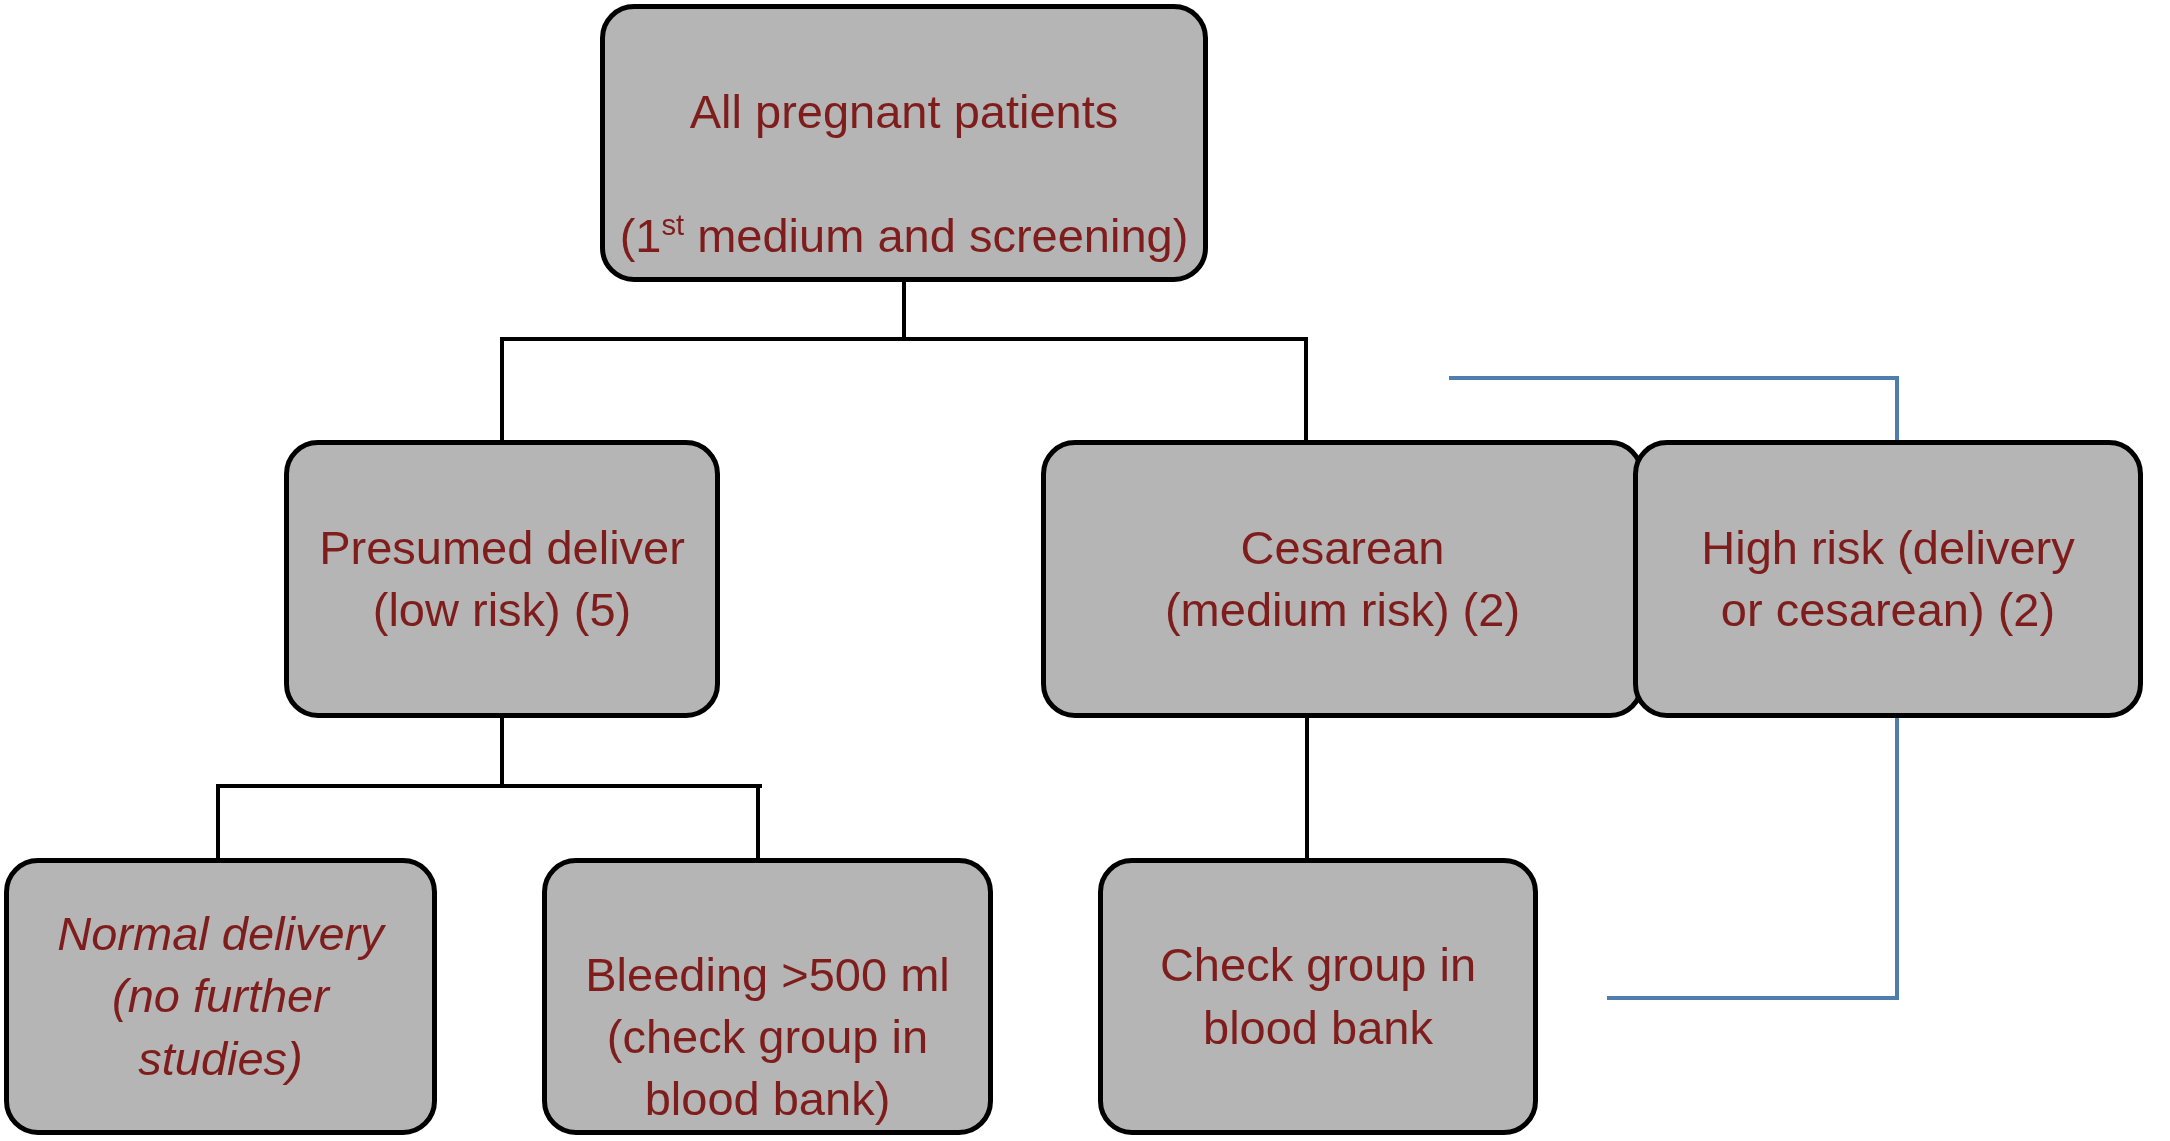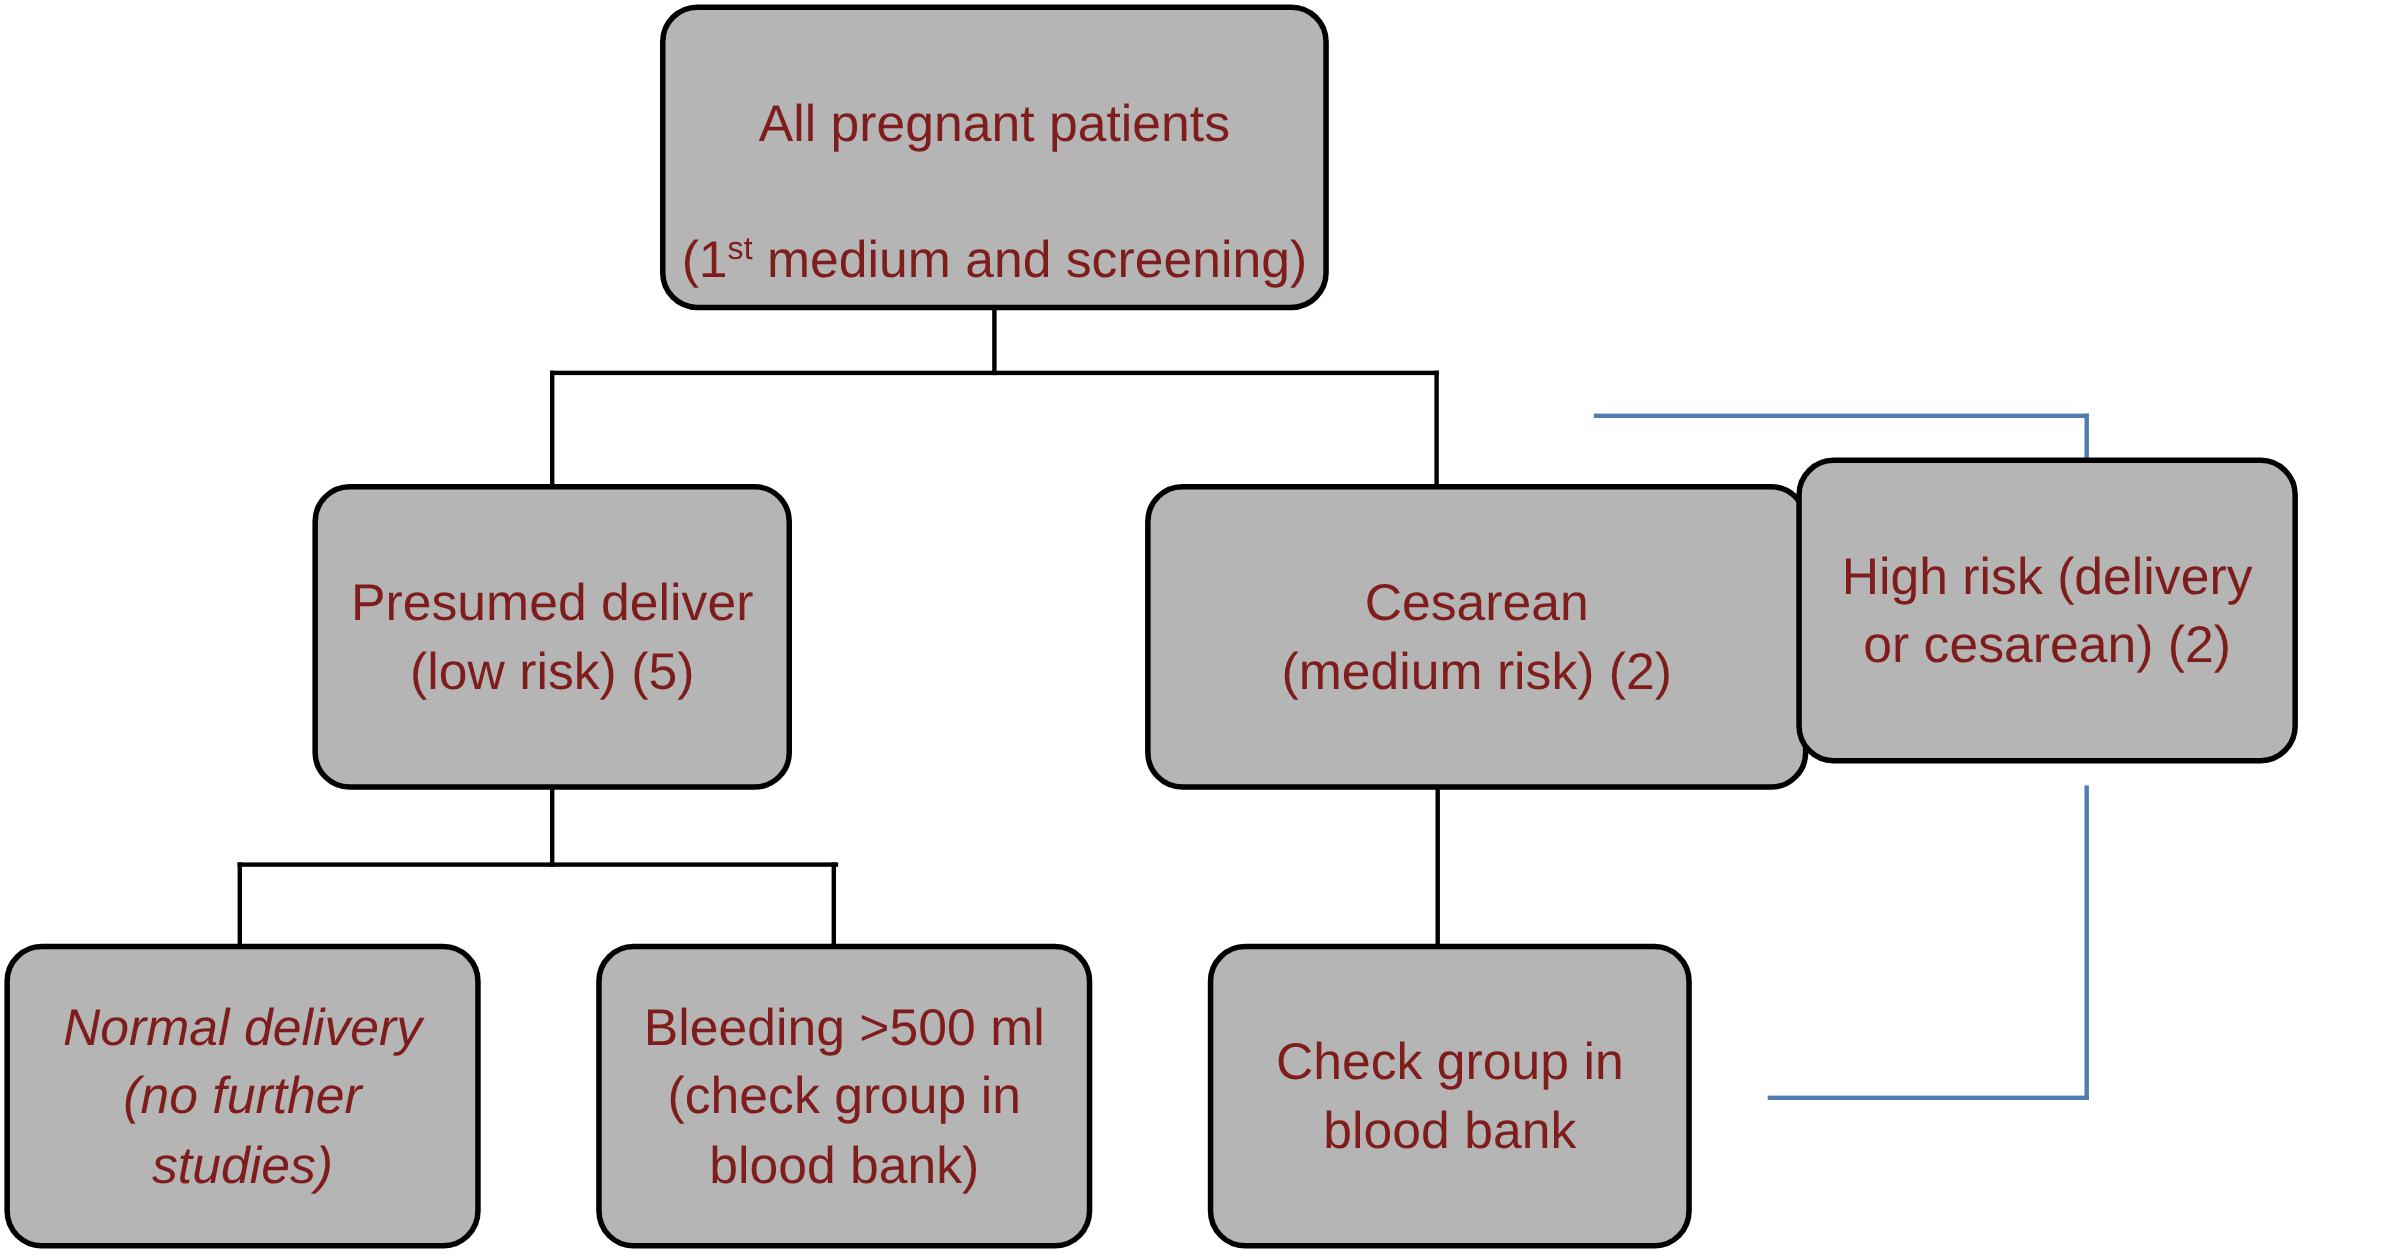--- a/index.html
+++ b/index.html
@@ -34,23 +34,23 @@
   .conn {
     position: absolute;
     background: var(--line-black, #000);
   }
   .conn.blue { background: var(--line-blue, #4f7dad); }
 
   
   #node-root     { left: 600px;  top: 4px;   width: 608px; height: 278px; }
   #node-presumed { left: 284px;  top: 440px; width: 436px; height: 278px; }
   #node-cesarean { left: 1041px; top: 440px; width: 603px; height: 278px; }
-  #node-highrisk { left: 1633px; top: 416px; width: 456px; height: 278px; }
+  #node-highrisk { left: 1633px; top: 440px; width: 510px; height: 278px; }
   #node-normal   { left: 4px;    top: 858px; width: 433px; height: 277px; font-style: italic; }
-  #node-bleeding { left: 542px;  top: 858px; width: 451px; height: 277px; }
+  #node-bleeding { left: 542px;  top: 858px; width: 451px; height: 277px; align-items: flex-end; }
   #node-check    { left: 1082px; top: 858px; width: 440px; height: 277px; margin-left: 16px; }
 
   
   #conn-root-stem        { left: 902px;  top: 278px; width: 4px;   height: 63px; }
   #conn-branch-h         { left: 500px;  top: 337px; width: 808px; height: 4px; }
   #conn-branch-left-v    { left: 500px;  top: 337px; width: 4px;   height: 107px; }
   #conn-branch-right-v   { left: 1304px; top: 337px; width: 4px;   height: 107px; }
   #conn-presumed-stem    { left: 500px;  top: 714px; width: 4px;   height: 74px; }
   #conn-subbranch-h      { left: 216px;  top: 784px; width: 546px; height: 4px; }
   #conn-subbranch-left-v { left: 216px;  top: 784px; width: 4px;   height: 78px; }

